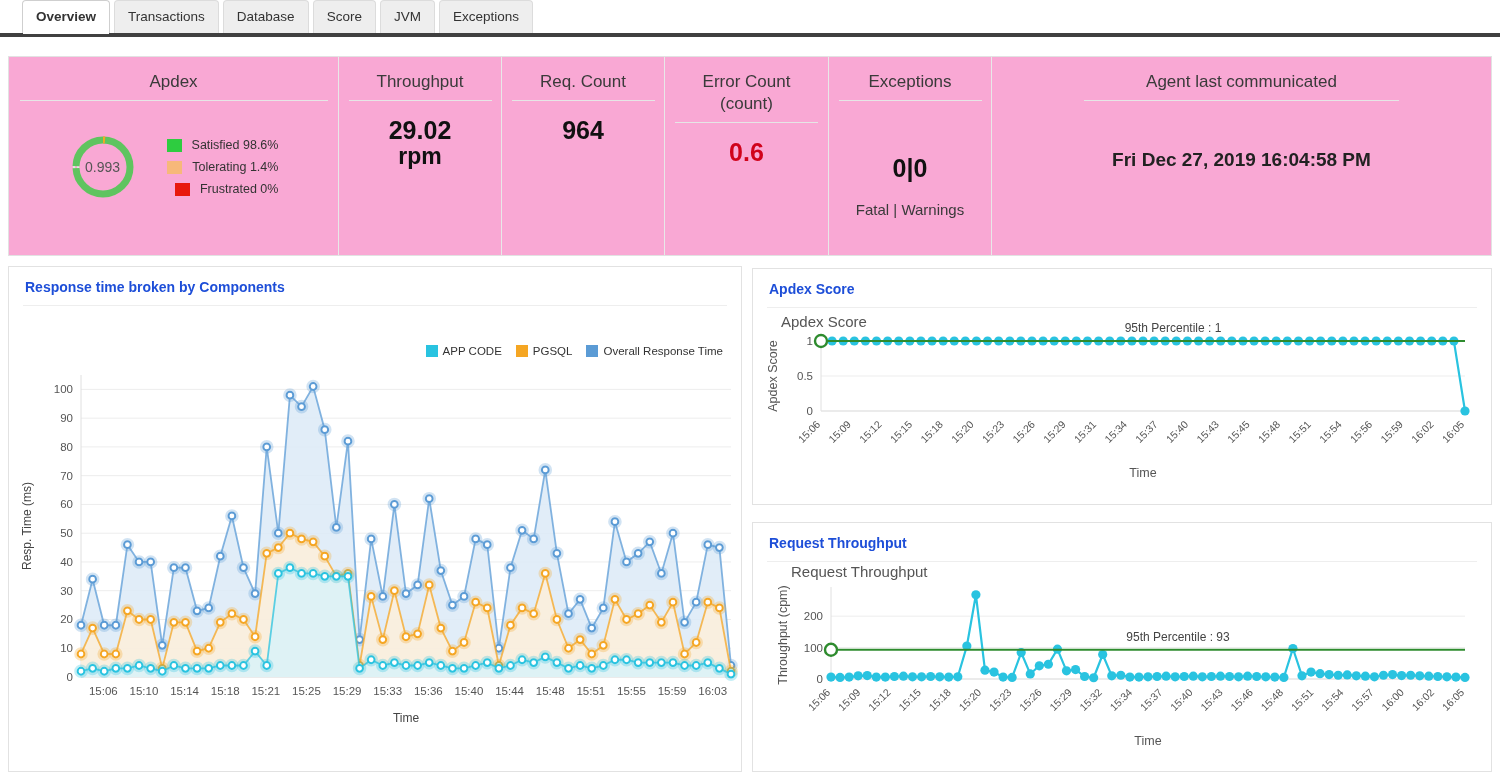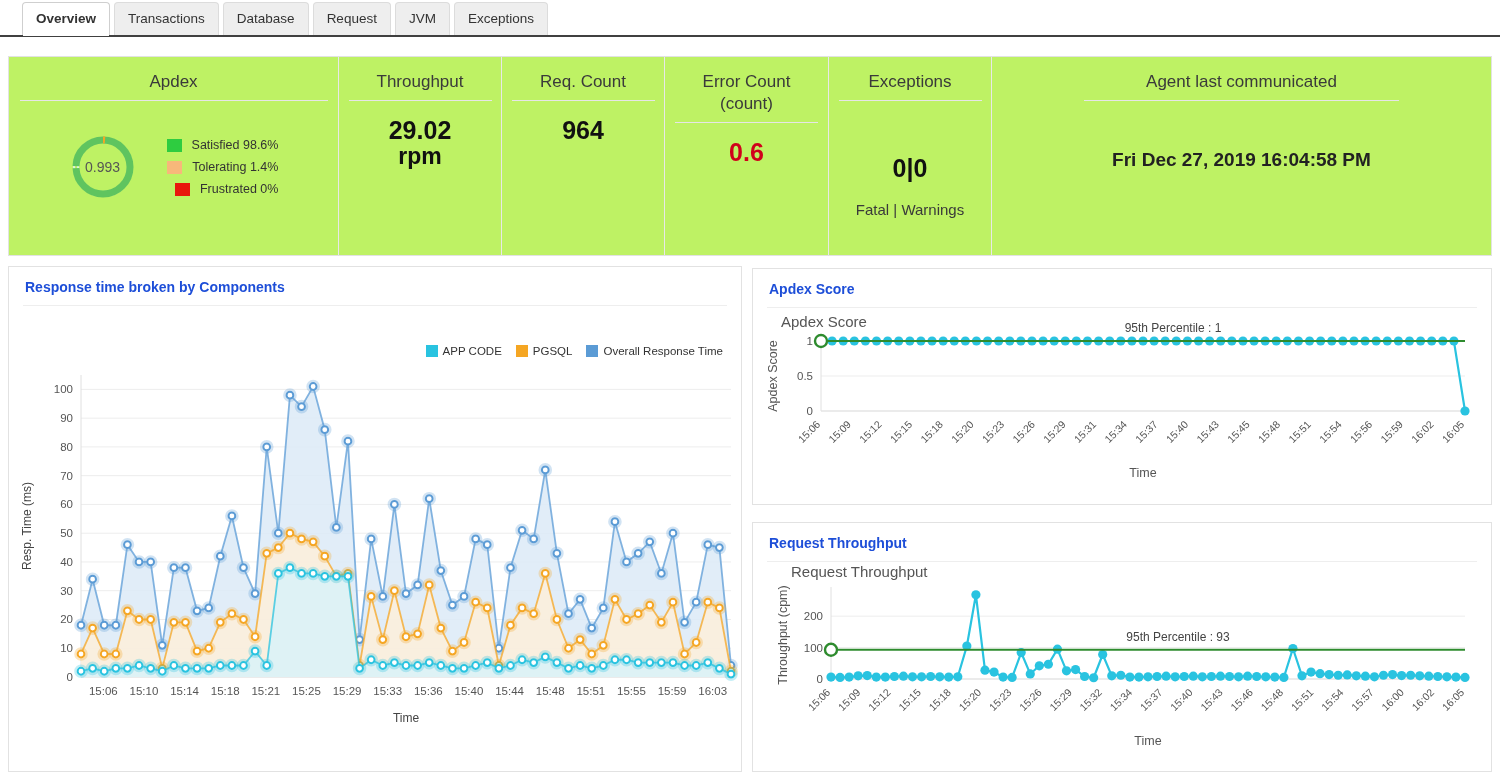--- a/index.html
+++ b/index.html
@@ -9,21 +9,21 @@
     background: #ffffff;
     font-family: "Liberation Sans", sans-serif;
     color: #333;
     overflow: hidden;
   }
 
   
   .tabbar {
     position: absolute; left: 0; top: 0;
     width: 1500px; height: 37px;
-    border-bottom: 2px solid #404040;
+    border-bottom: 4px solid #404040;
     display: flex; align-items: flex-end;
     padding-left: 22px;
   }
   .tab {
     font-size: 13.5px;
     padding: 7px 13px 8px 13px;
     margin-right: 4px;
     background: #eeeeee;
     border: 1px solid #dcdcdc;
     border-bottom: none;
@@ -43,21 +43,21 @@
     content: ""; position: absolute;
     left: 0; right: 0; bottom: -1px; height: 2px;
     background: #ffffff;
   }
 
   
   .kpi-strip {
     position: absolute; left: 8px; top: 56px;
     width: 1484px; height: 200px;
     border: 1px solid #e2e2e2;
-    background: #bef264;
+    background: #f9a8d4;
     display: flex;
   }
   .kpi {
     border-right: 1px solid #e8e8e8;
     height: 100%;
     padding: 14px 10px 0 10px;
     display: flex; flex-direction: column; align-items: center;
   }
   .kpi:last-child { border-right: none; }
   .kpi-title {
@@ -134,21 +134,21 @@
   .legend-item { display: flex; align-items: center; gap: 5px; margin-left: 8px; }
   .legend-sw { width: 12px; height: 12px; }
 </style>
 </head>
 <body>
 
 <div class="tabbar">
   <div class="tab active"><span>Overview</span></div>
   <div class="tab"><span>Transactions</span></div>
   <div class="tab"><span>Database</span></div>
-  <div class="tab"><span>Request</span></div>
+  <div class="tab"><span>Score</span></div>
   <div class="tab"><span>JVM</span></div>
   <div class="tab"><span>Exceptions</span></div>
 </div>
 
 <div class="kpi-strip">
 
   <div class="kpi" style="width:330px">
     <div class="kpi-title">Apdex</div>
     <div class="kpi-rule" style="width:308px"></div>
     <div class="apdex-card-body">

